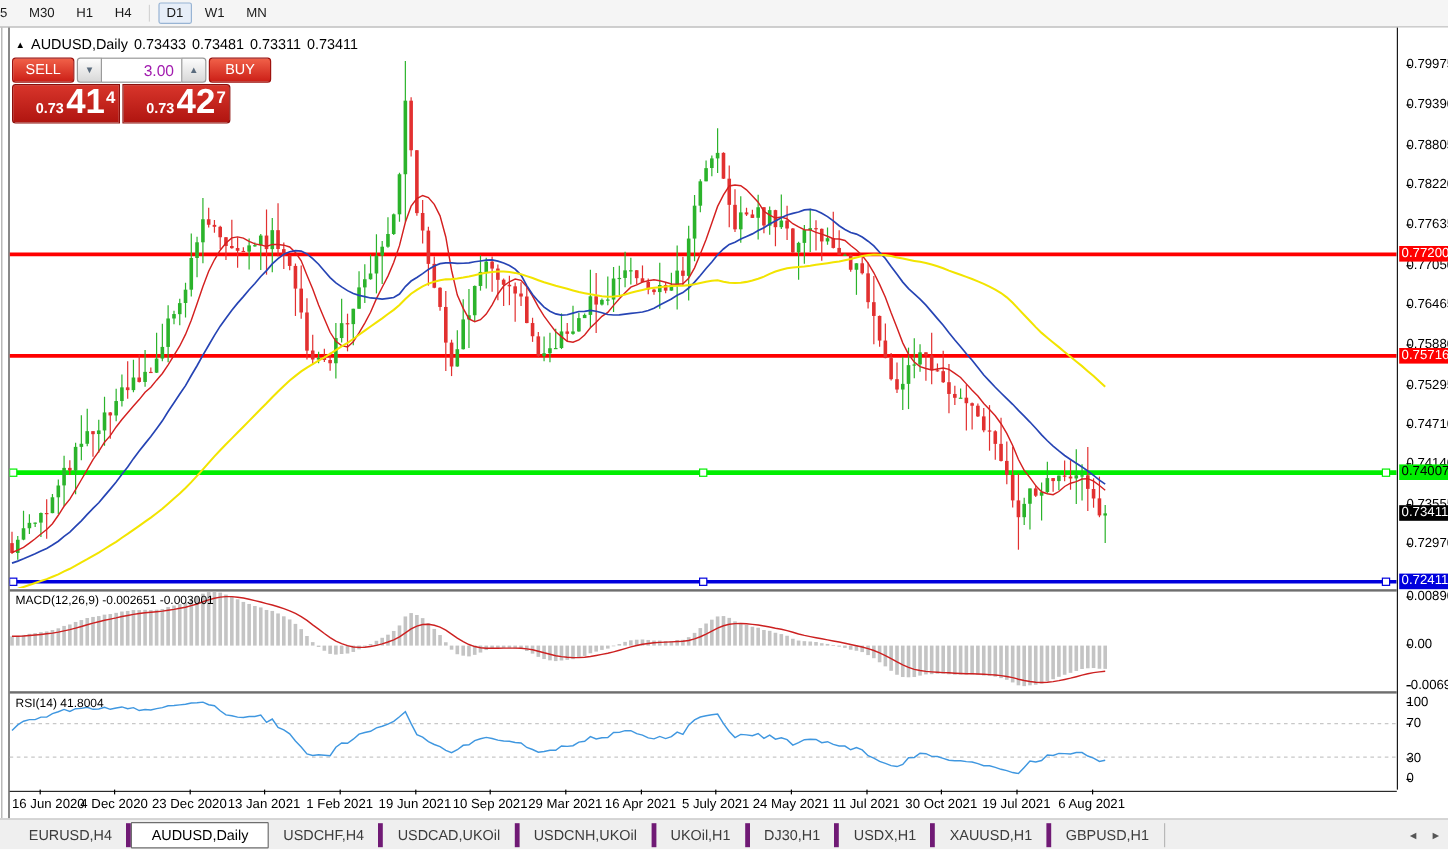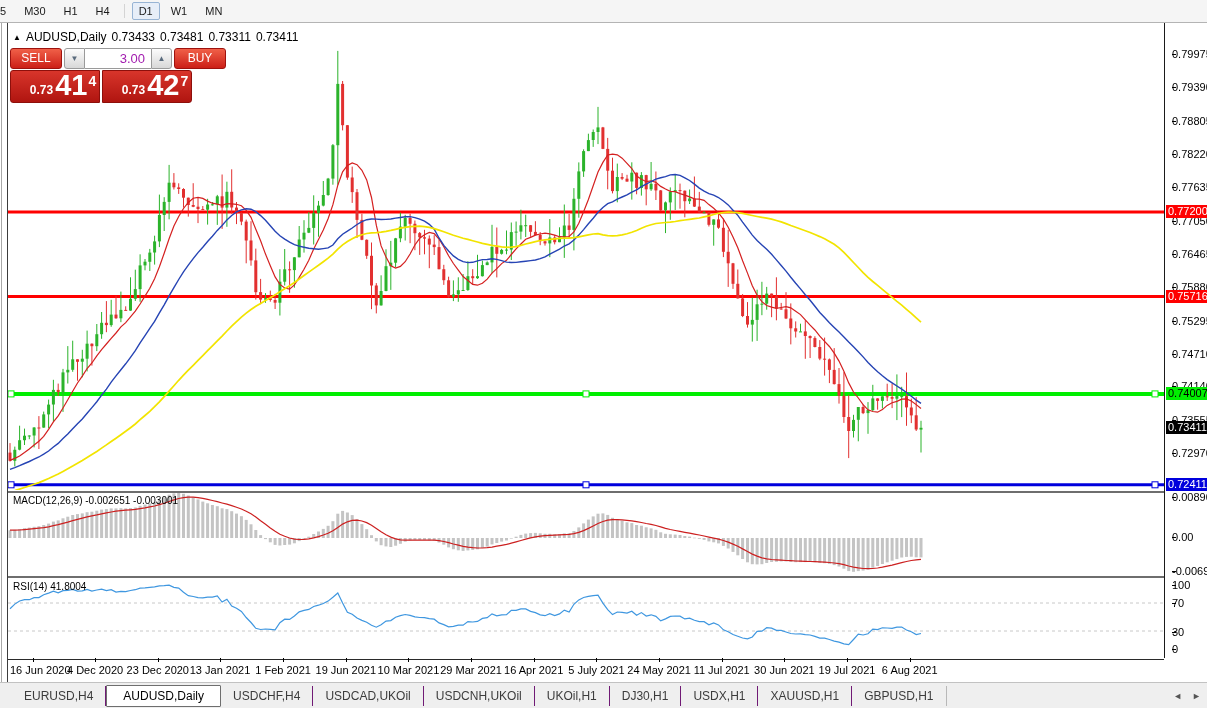--- a/index.html
+++ b/index.html
@@ -46,21 +46,21 @@
            padding-bottom:2px;box-sizing:border-box;border:1px solid #8d0f0b;}
   .px-tile.sell{background:linear-gradient(#d8352b,#b01510);border-radius:3px 0 0 3px;margin-right:1px;}
   .px-tile.buy{background:linear-gradient(#d8352b,#b01510);border-radius:0 3px 3px 0;margin-left:1px;}
   .px-small{font-size:12px;font-weight:bold;margin:0 2px 3px 16px;}
   .px-big{font-size:29px;font-weight:bold;line-height:29px;}
   .px-sup{font-size:14px;font-weight:bold;position:relative;top:-11px;margin-left:1px;}
   
   #tab-bar{position:absolute;left:0;bottom:0;width:1207px;height:25px;background:#efefef;
            border-top:1px solid #c2c2c2;display:flex;align-items:center;font-size:12px;color:#3c3c3c;}
   #tab-bar .spacer{width:12px;}
-  .tab{padding:3px 12px;white-space:nowrap;cursor:pointer;border-right:1px solid #701a75;margin:0;}
+  .tab{padding:3px 12px;white-space:nowrap;cursor:pointer;border-right:4px solid #701a75;margin:0;}
   .tab.last{border-right:1px solid #b8b8b8;}
   .tab.active{background:#fff;border:1px solid #6e6e6e;border-radius:1px;padding:3px 16px;color:#000;}
   #tab-arrows{position:absolute;right:6px;display:flex;gap:10px;color:#555;font-size:9px;}
   #tab-arrows span{cursor:pointer;}
 </style>
 </head>
 <body>
 
 <div id="page">
 
@@ -688,33 +688,33 @@
       <div class="axis-label" style="left:87.1px;transform:translateX(-50%)">4 Dec 2020</div>
       <div class="axis-tick" style="left:149.8px"></div>
       <div class="axis-label" style="left:149.8px;transform:translateX(-50%)">23 Dec 2020</div>
       <div class="axis-tick" style="left:212.4px"></div>
       <div class="axis-label" style="left:212px;transform:translateX(-50%)">13 Jan 2021</div>
       <div class="axis-tick" style="left:275.1px"></div>
       <div class="axis-label" style="left:275.1px;transform:translateX(-50%)">1 Feb 2021</div>
       <div class="axis-tick" style="left:337.8px"></div>
       <div class="axis-label" style="left:337.8px;transform:translateX(-50%)">19 Jun 2021</div>
       <div class="axis-tick" style="left:400.4px"></div>
-      <div class="axis-label" style="left:400.4px;transform:translateX(-50%)">10 Mar 2021</div>
+      <div class="axis-label" style="left:400.4px;transform:translateX(-50%)">10 Sep 2021</div>
       <div class="axis-tick" style="left:463.1px"></div>
       <div class="axis-label" style="left:463.1px;transform:translateX(-50%)">29 Mar 2021</div>
       <div class="axis-tick" style="left:525.7px"></div>
       <div class="axis-label" style="left:525.7px;transform:translateX(-50%)">16 Apr 2021</div>
       <div class="axis-tick" style="left:588.4px"></div>
       <div class="axis-label" style="left:588.4px;transform:translateX(-50%)">5 July 2021</div>
       <div class="axis-tick" style="left:651.1px"></div>
       <div class="axis-label" style="left:651.1px;transform:translateX(-50%)">24 May 2021</div>
       <div class="axis-tick" style="left:713.7px"></div>
       <div class="axis-label" style="left:713.7px;transform:translateX(-50%)">11 Jul 2021</div>
       <div class="axis-tick" style="left:776.4px"></div>
-      <div class="axis-label" style="left:776.4px;transform:translateX(-50%)">30 Jun 2021</div>
+      <div class="axis-label" style="left:776.4px;transform:translateX(-50%)">30 Oct 2021</div>
       <div class="axis-tick" style="left:839.0px"></div>
       <div class="axis-label" style="left:839.0px;transform:translateX(-50%)">19 Jul 2021</div>
       <div class="axis-tick" style="left:901.7px"></div>
       <div class="axis-label" style="left:901.7px;transform:translateX(-50%)">6 Aug 2021</div>
     </div>
   <div id="price-rail">
       <div class="rail-tick" style="top:25.0px"><div class="tick-dash" style="top:6px"></div>0.79975</div>
       <div class="rail-tick" style="top:58.3px"><div class="tick-dash" style="top:6px"></div>0.79390</div>
       <div class="rail-tick" style="top:91.6px"><div class="tick-dash" style="top:6px"></div>0.78805</div>
       <div class="rail-tick" style="top:124.9px"><div class="tick-dash" style="top:6px"></div>0.78220</div>

